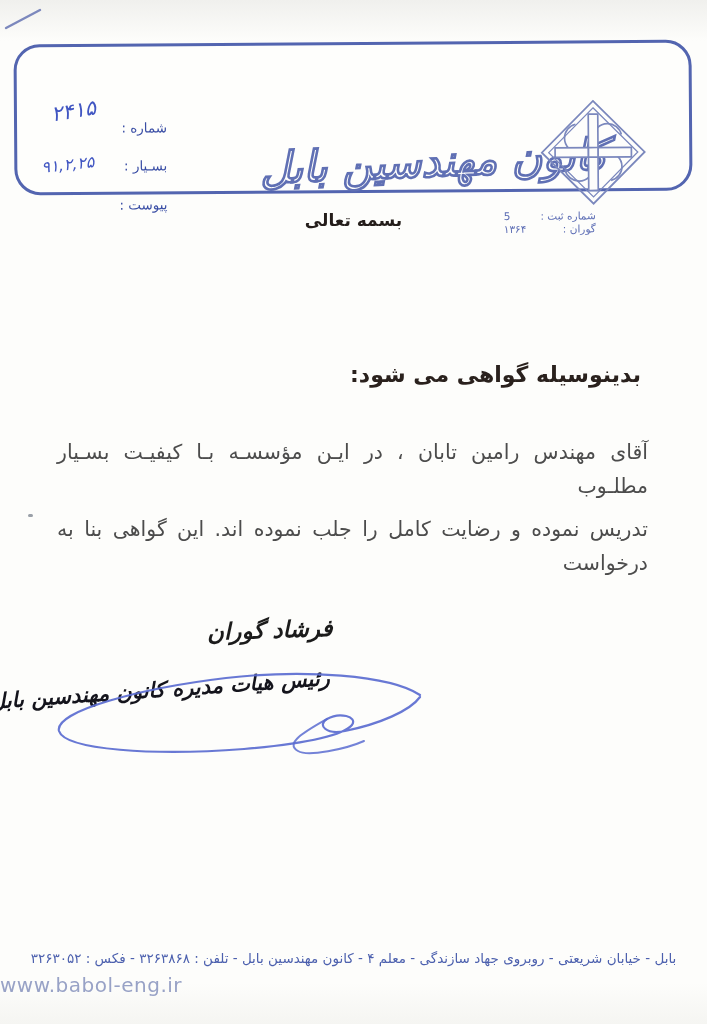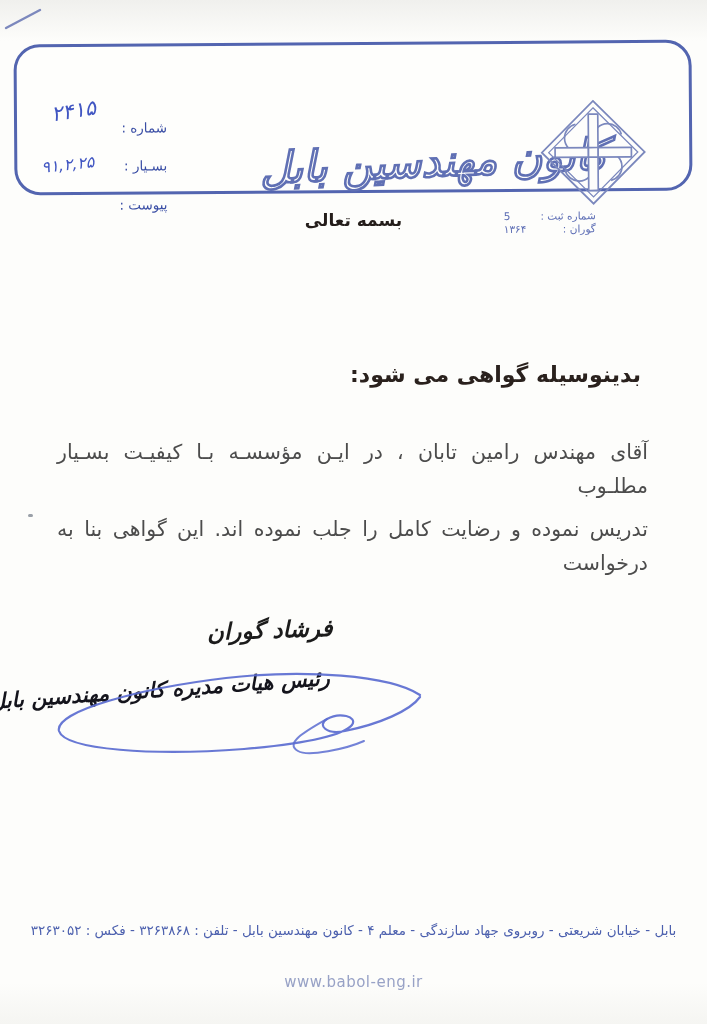--- a/index.html
+++ b/index.html
@@ -49,24 +49,24 @@
                   background:#9aa0a8; border-radius:2px; }
   
   .sig-name { position:absolute; right:375px; top:617px; direction:rtl;
               font-size:23px; font-weight:bold; font-style:italic; color:#1b1b1b;
               transform:rotate(-2deg); }
   .sig-title { position:absolute; right:377px; top:666px; direction:rtl; white-space:nowrap;
                font-size:21px; font-weight:bold; font-style:italic; color:#14141c;
                transform:rotate(-4deg); transform-origin:right center; }
   .sig-swoosh { position:absolute; left:46px; top:669px; }
   
-  .footer-address { position:absolute; left:0; right:0; top:922px; text-align:center;
+  .footer-address { position:absolute; left:0; right:0; top:950px; text-align:center;
                     direction:rtl; font-size:13.5px; color:#4c60ae; }
-  .footer-site { position:absolute; left:0; right:0; top:973px; text-align:center;
-                 font-size:15px; color:#98a2c6; letter-spacing:.5px; }
+  .footer-site { position:absolute; left:0; right:0; top:973px; text-align:left;
+                 font-size:20px; color:#98a2c6; letter-spacing:.5px; }
   .corner-artifact { position:absolute; left:2px; top:2px; }
 </style>
 </head>
 <body>
 
 <div class="page">
 
   <svg class="corner-artifact" width="46" height="30" viewBox="0 0 46 30">
     <path d="M4,26 L38,8" stroke="#7c88bd" stroke-width="2.4" fill="none" stroke-linecap="round"></path>
   </svg>

